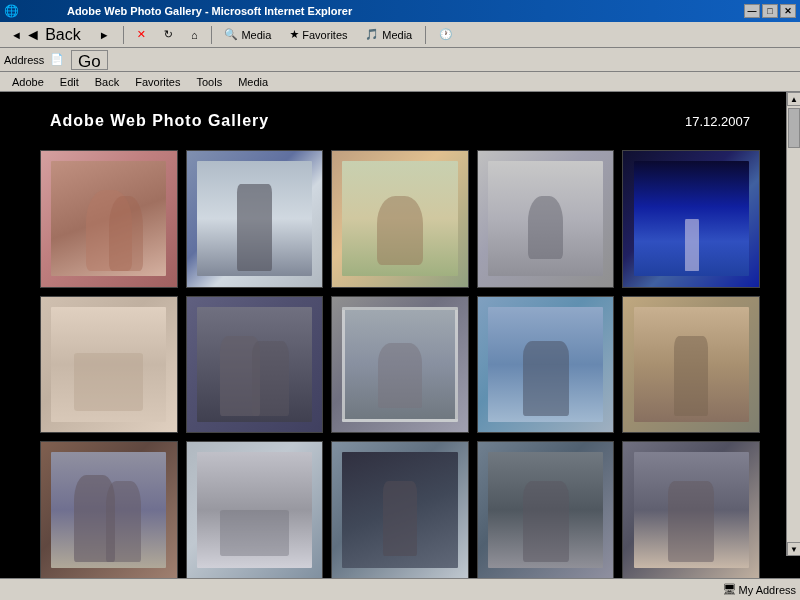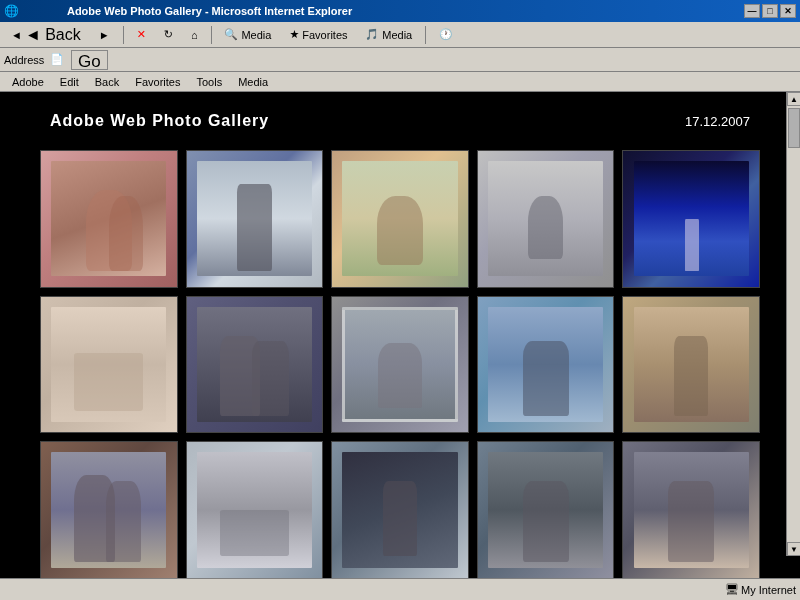--- a/index.html
+++ b/index.html
@@ -370,15 +370,15 @@
       <div class="scrollbar-thumb"></div>
     </div>
     <div class="scrollbar-down">▼</div>
   </div>
 </div>
 
 <div class="status-bar">
   <span class="status-text"></span>
   <div class="status-right">
     <span>🖥</span>
-    <span>My Internet</span>
+    <span>My Address</span>
   </div>
 </div>
 
 </body></html>

